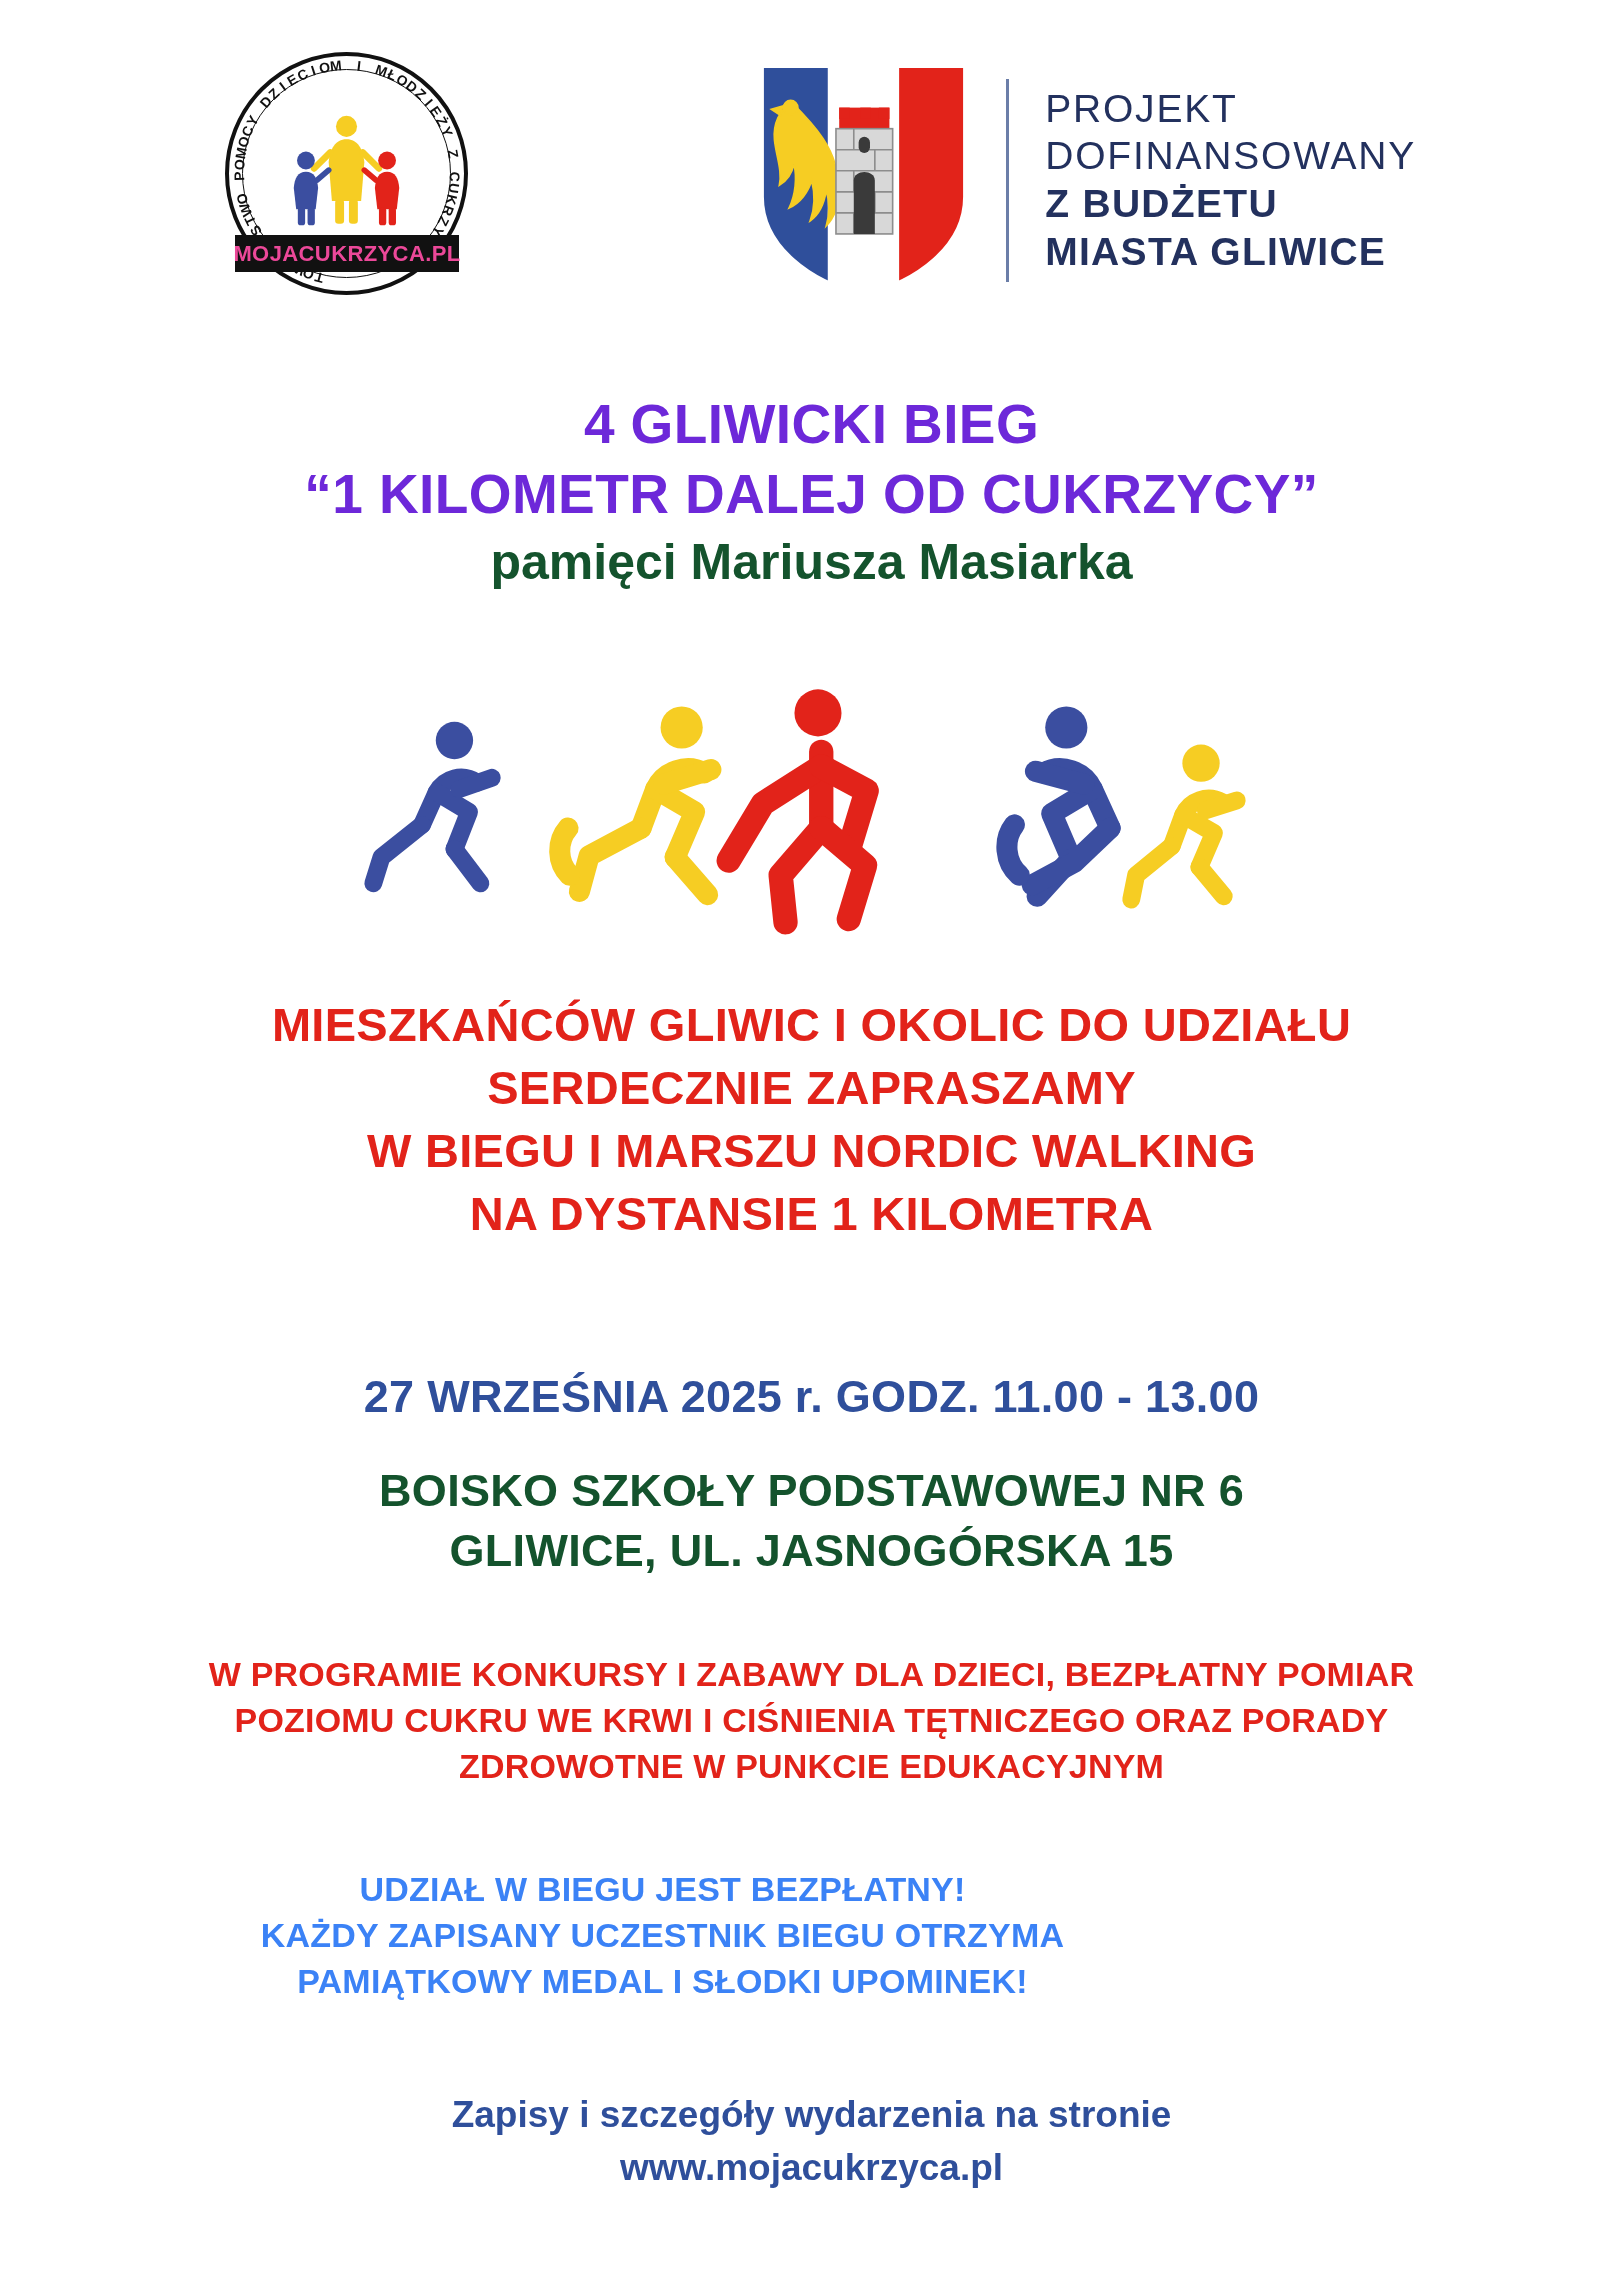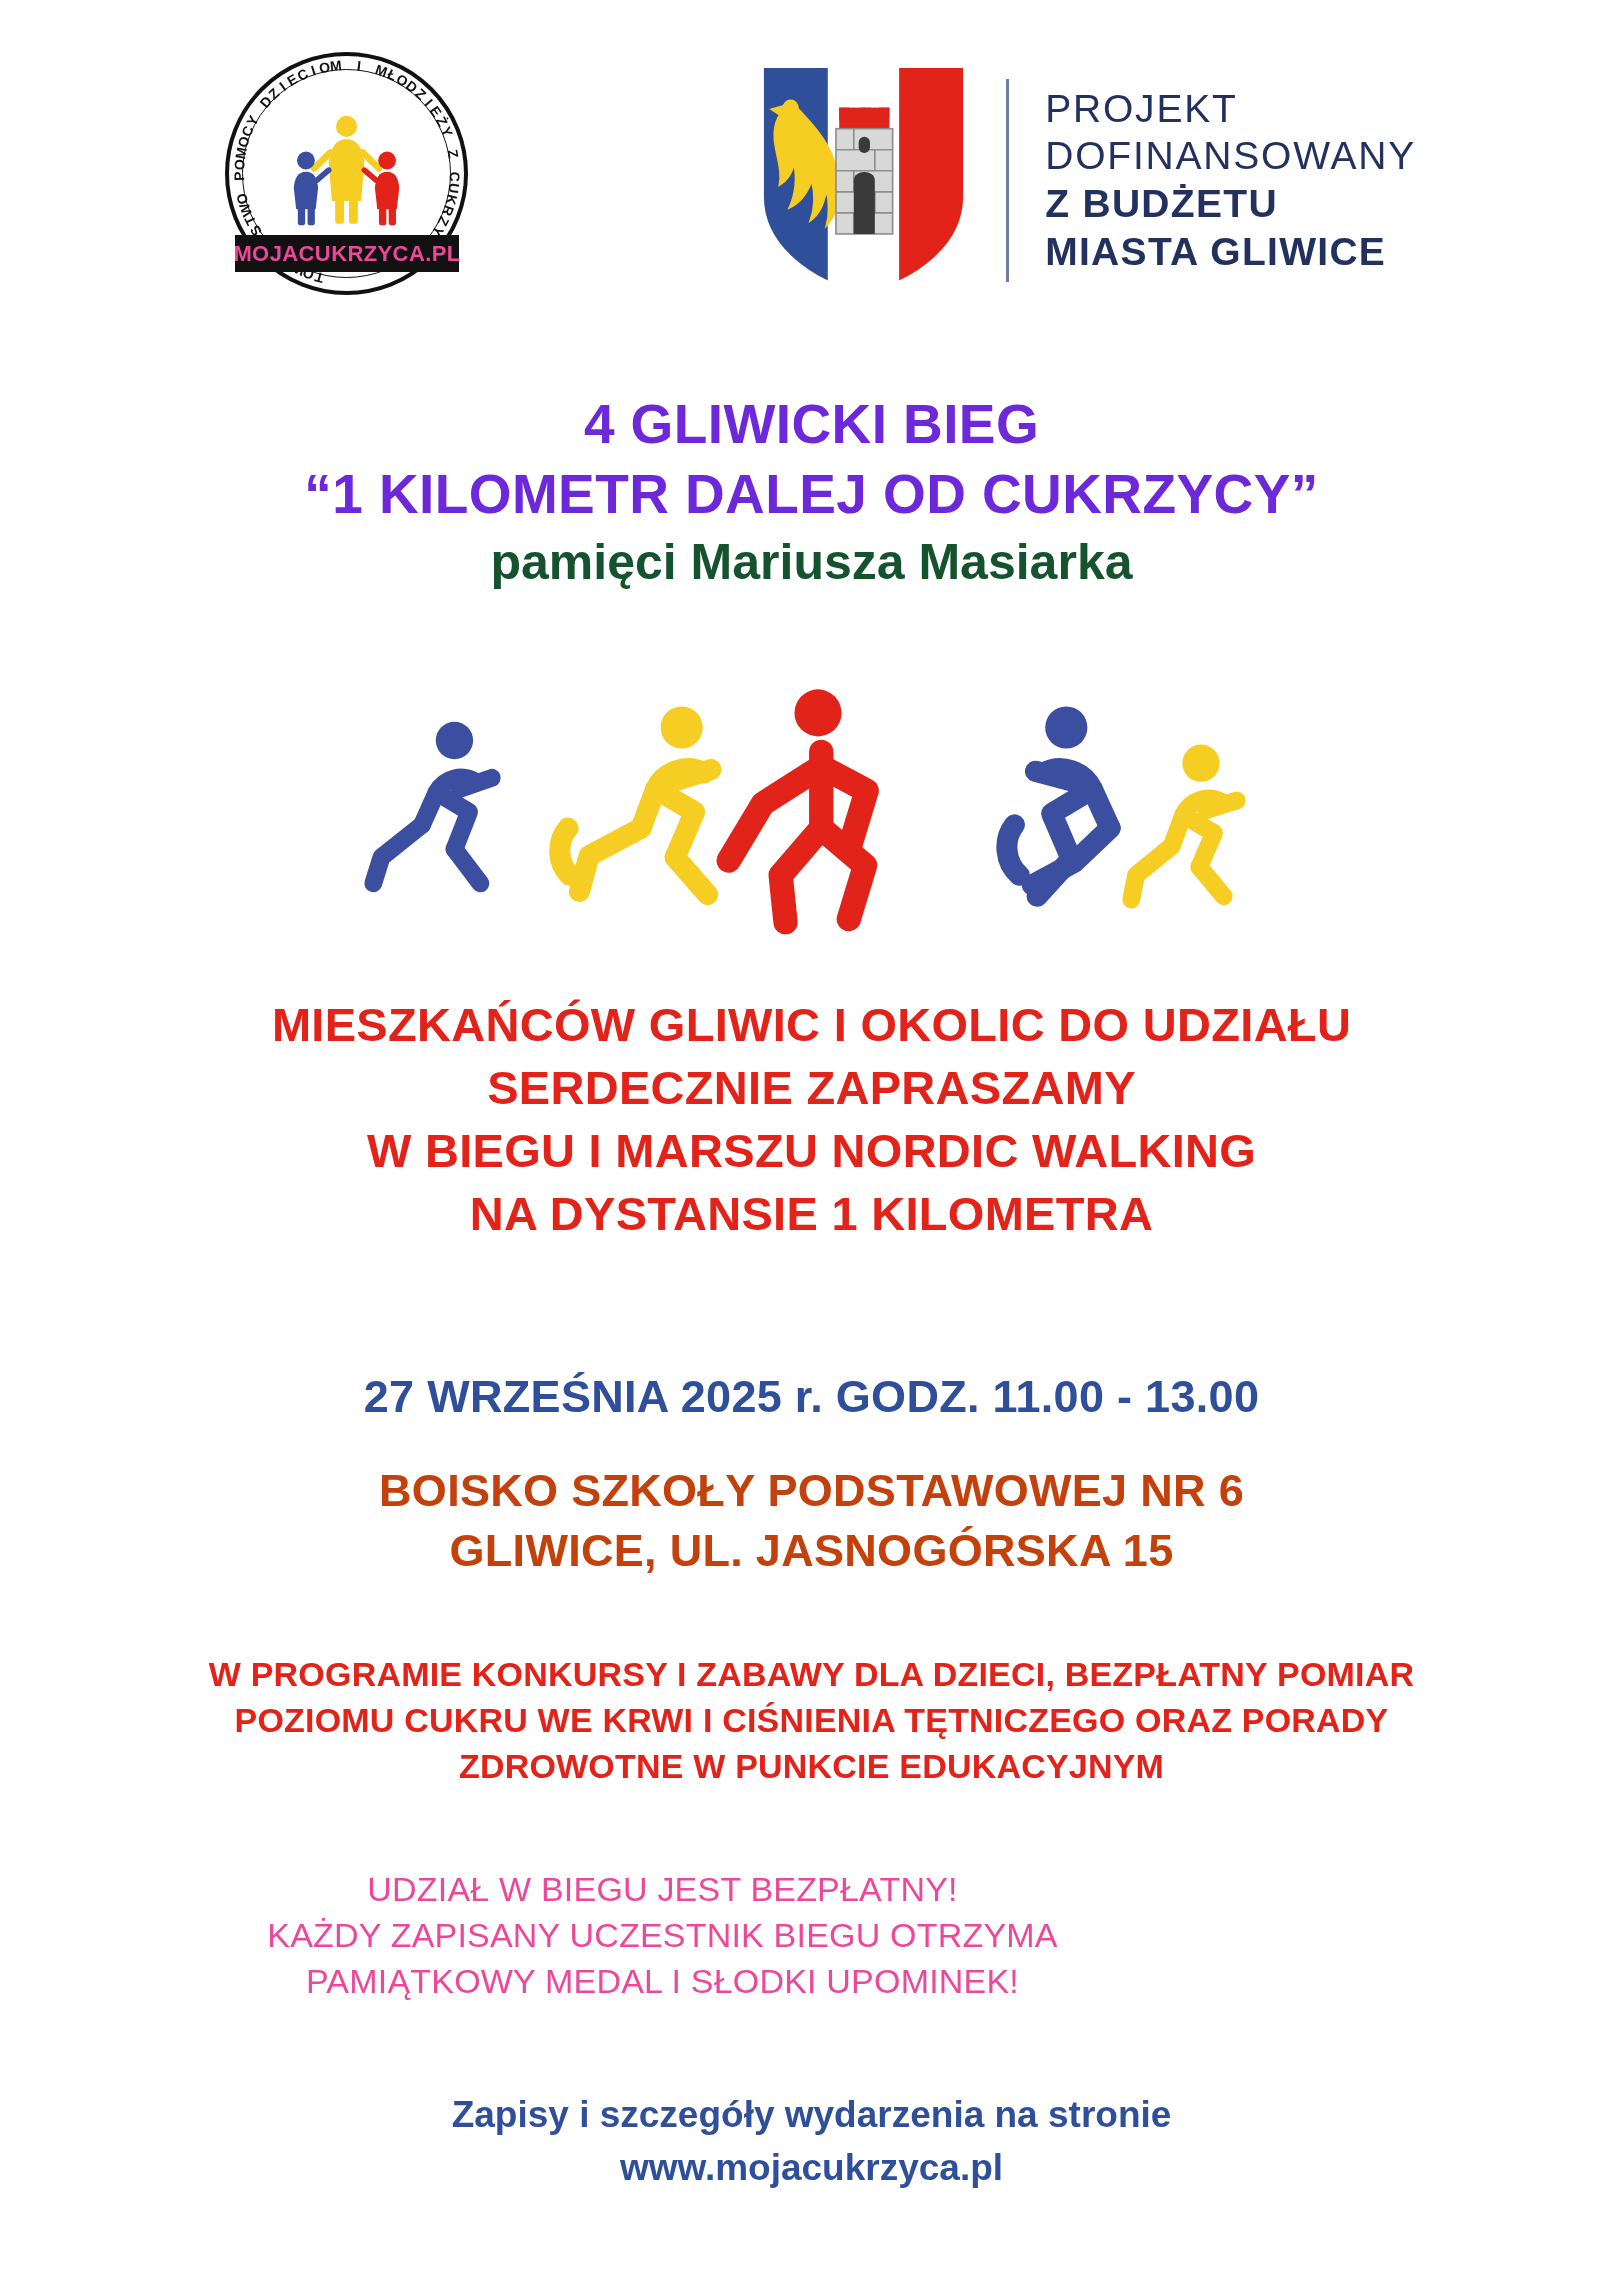--- a/index.html
+++ b/index.html
@@ -204,21 +204,21 @@
     margin-top: 24px;
   }
 
   
   .place {
     position: absolute;
     top: 1461px;
     left: 0;
     width: 1623px;
     text-align: center;
-    color: #c2410c;
+    color: #14532d;
     font-weight: bold;
     font-size: 45px;
     line-height: 1.33;
     letter-spacing: 0.3px;
   }
 
   
   .program {
     position: absolute;
     top: 1651px;
@@ -232,22 +232,22 @@
     letter-spacing: 0.2px;
   }
 
   
   .freeinfo {
     position: absolute;
     top: 1866px;
     left: 0;
     width: 1325px;
     text-align: center;
-    color: #ec4899;
-    font-weight: normal;
+    color: #3b82f6;
+    font-weight: bold;
     font-size: 34px;
     line-height: 1.36;
     letter-spacing: 0.2px;
   }
 
   
   .footer {
     position: absolute;
     top: 2089px;
     left: 0;

